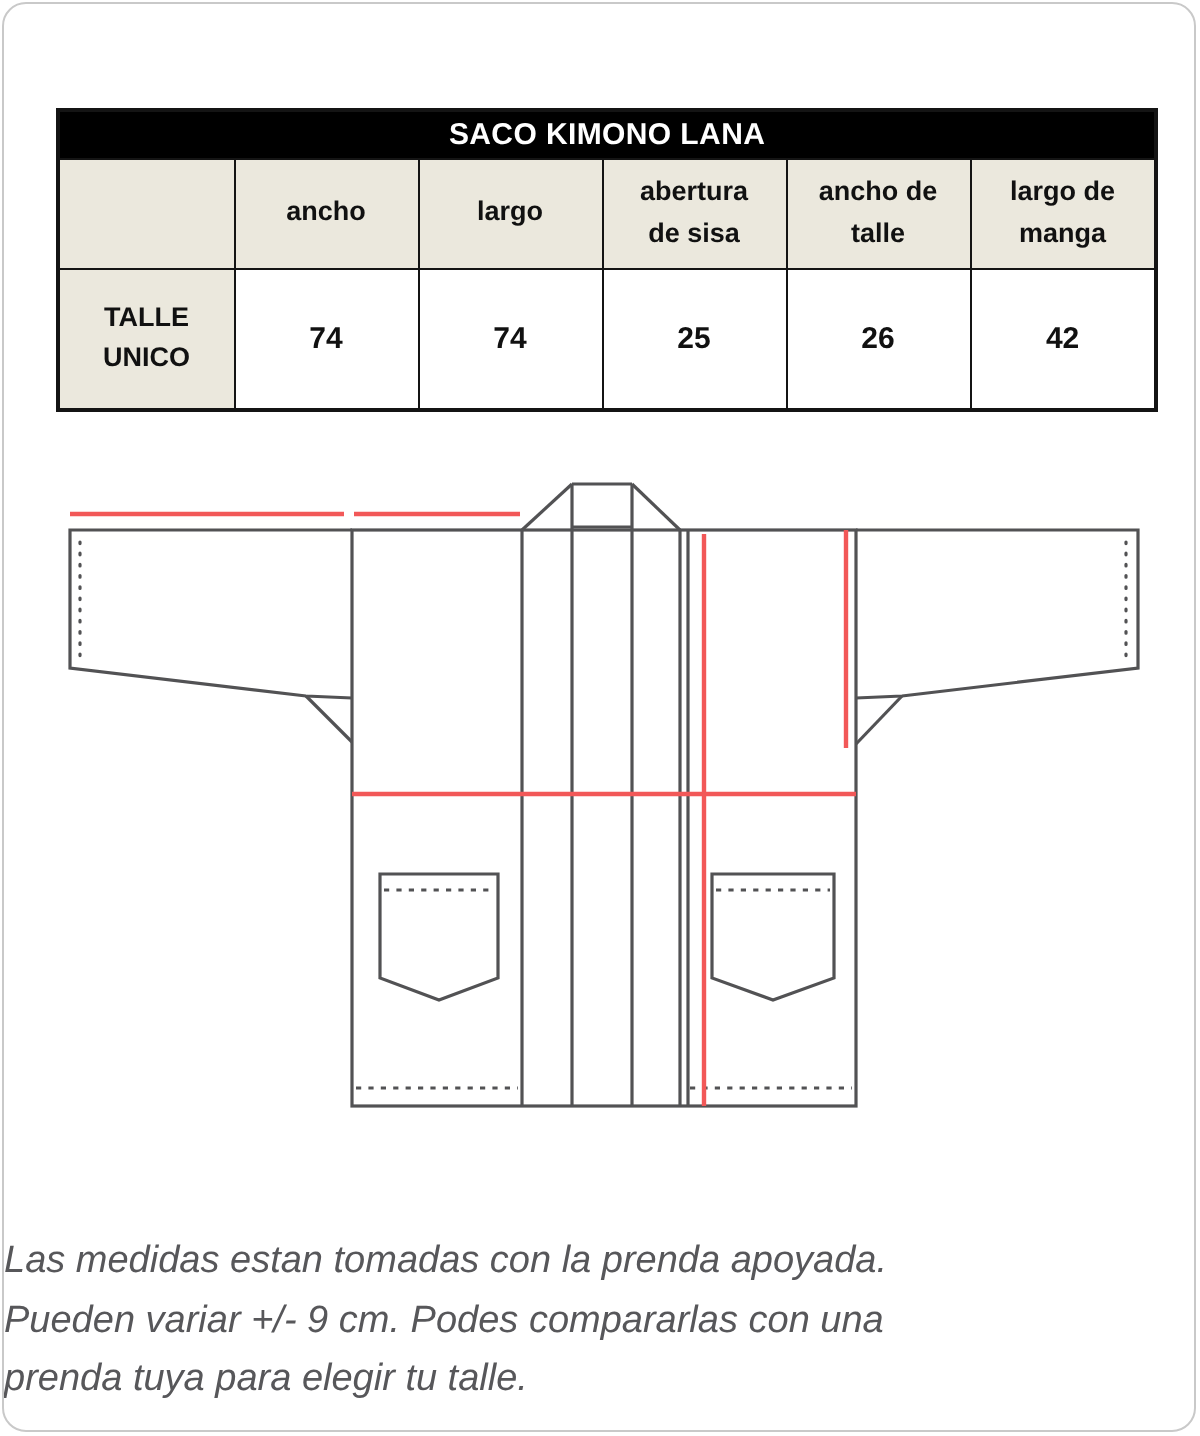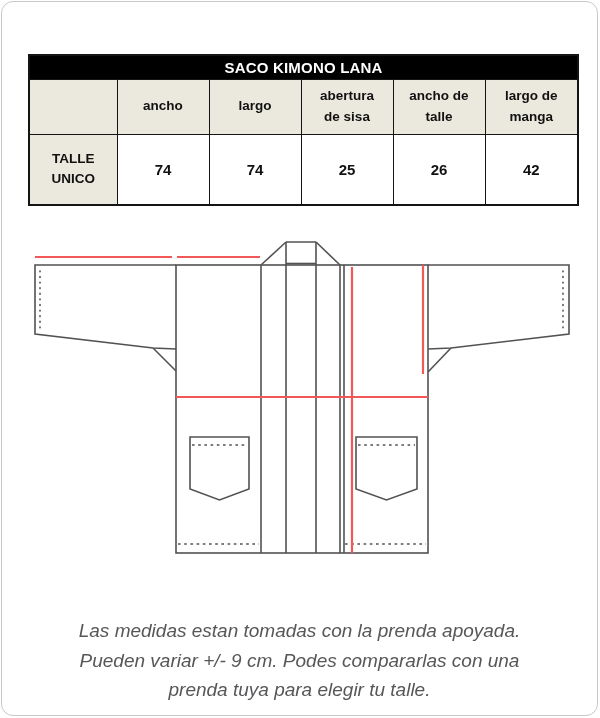--- a/index.html
+++ b/index.html
@@ -97,21 +97,21 @@
   svg.garment .red {
     fill: none;
     stroke: var(--accent-red);
     stroke-width: 2.2;
   }
   
   .note {
     position: absolute;
     left: 0; top: 614px;
     width: 100%;
-    text-align: center;
+    text-align: left;
     font-style: italic;
     font-size: 19px;
     line-height: 29.5px;
     color: var(--note-text);
   }
 </style>
 </head>
 <body>
 
 <div class="page">

